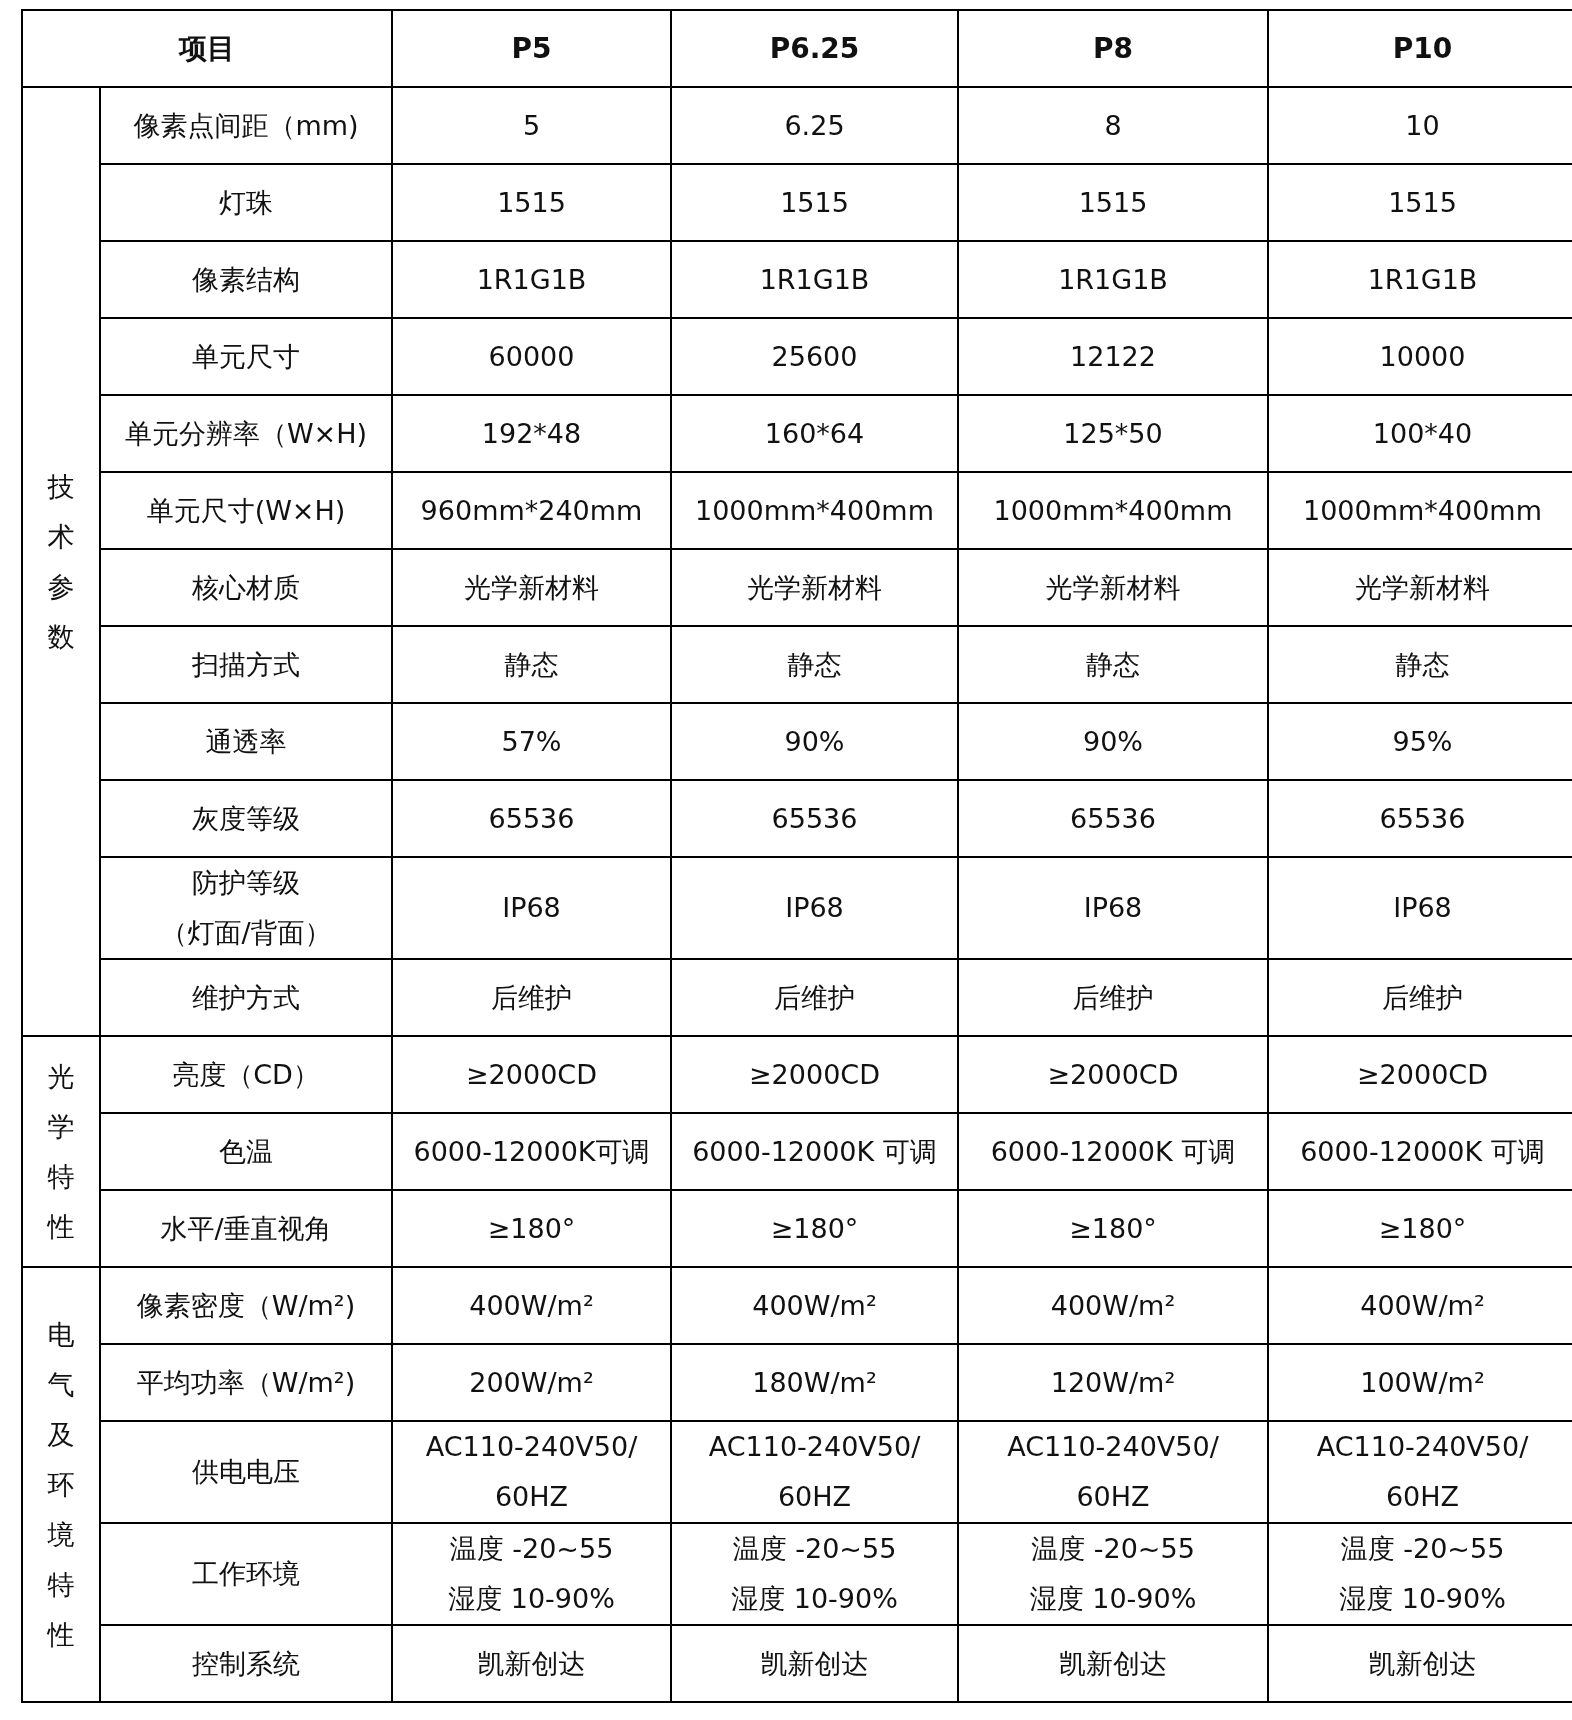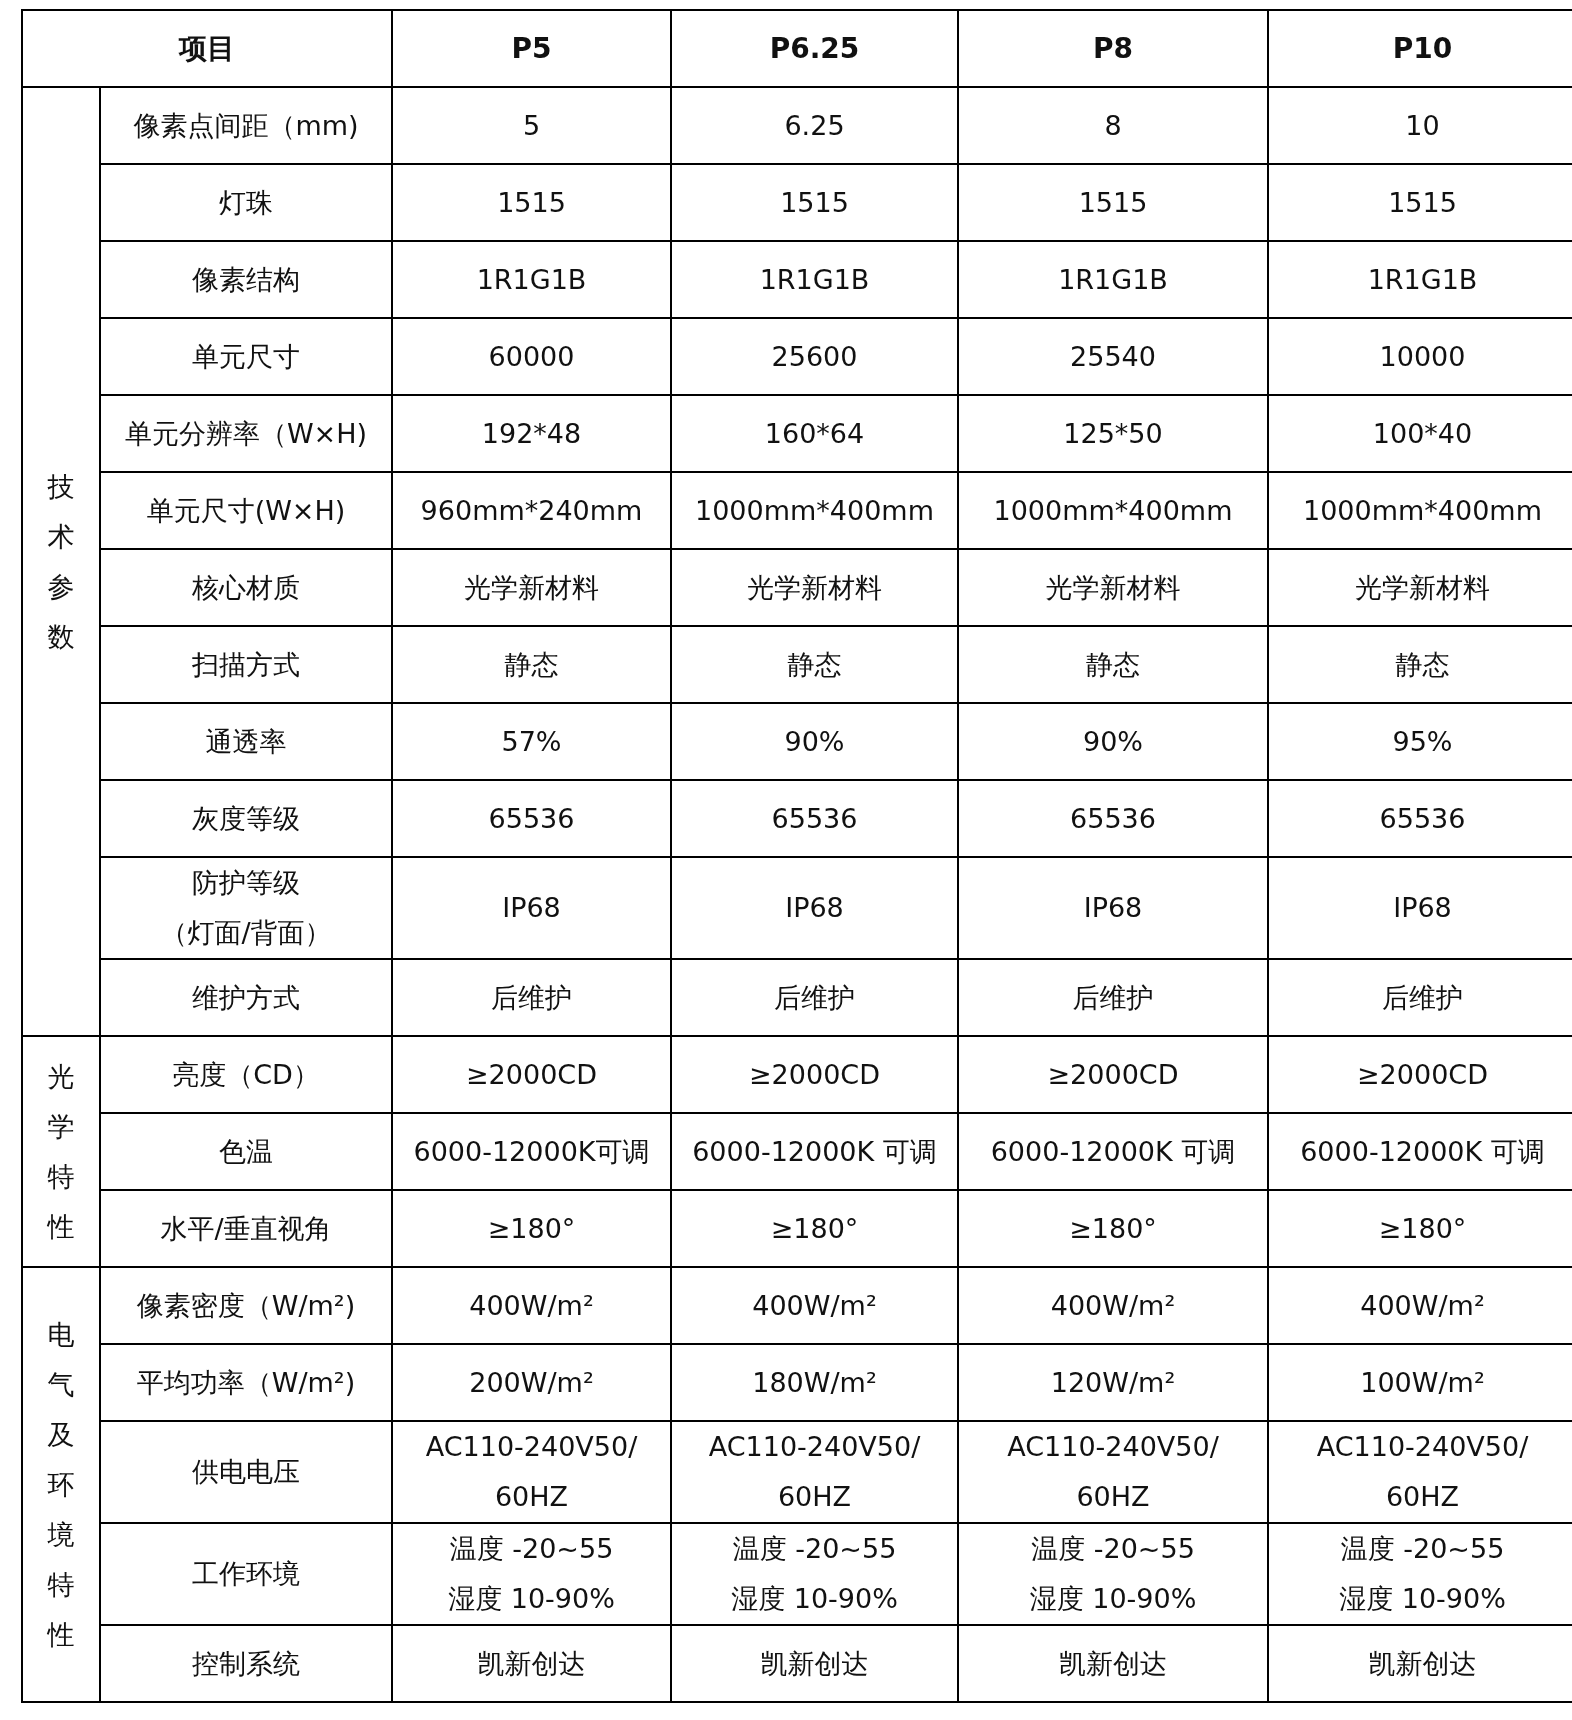--- a/index.html
+++ b/index.html
@@ -108,21 +108,21 @@
         <td class="two">
           <span>单元尺寸</span>
         </td>
         <td class="two">
           <span>60000</span>
         </td>
         <td class="two">
           <span>25600</span>
         </td>
         <td class="two">
-          <span>25540</span>
+          <span>12122</span>
         </td>
         <td class="two">
           <span>10000</span>
         </td>
       </tr>
       <tr class="r1">
         <td class="two">
           <span>单元分辨率（W×H)</span>
         </td>
         <td class="two">

